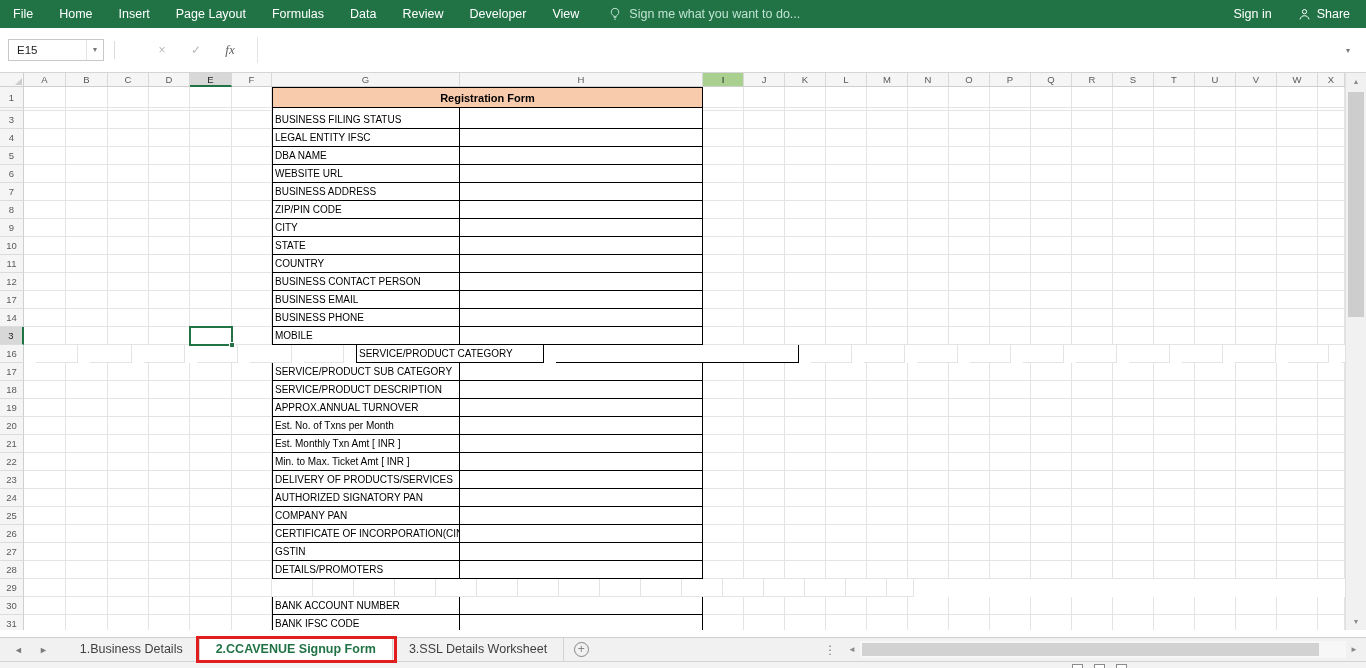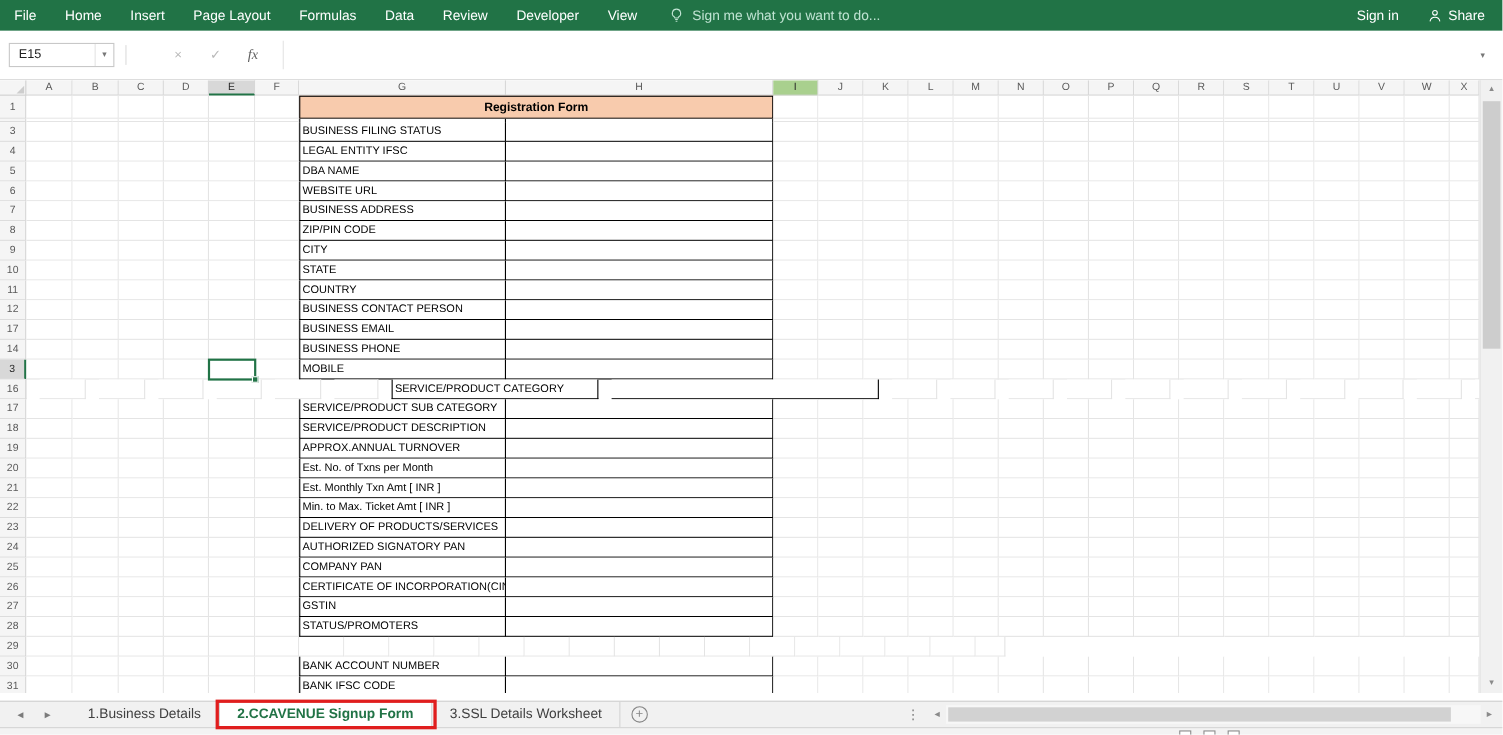--- a/index.html
+++ b/index.html
@@ -900,21 +900,21 @@
         <div class="cell" style="width: 27px;"></div>
       </div>
       <div class="grid-row" style="height: 18px;">
         <div class="row-hdr">28</div>
         <div class="cell" style="width: 42px;"></div>
         <div class="cell" style="width: 42px;"></div>
         <div class="cell" style="width: 41px;"></div>
         <div class="cell" style="width: 41px;"></div>
         <div class="cell" style="width: 42px;"></div>
         <div class="cell" style="width: 40px;"></div>
-        <div class="cell f-label" style="width: 188px;">STATUS/PROMOTERS</div>
+        <div class="cell f-label" style="width: 188px;">DETAILS/PROMOTERS</div>
         <div class="cell f-blank" style="width: 243px;"></div>
         <div class="cell" style="width: 41px;"></div>
         <div class="cell" style="width: 41px;"></div>
         <div class="cell" style="width: 41px;"></div>
         <div class="cell" style="width: 41px;"></div>
         <div class="cell" style="width: 41px;"></div>
         <div class="cell" style="width: 41px;"></div>
         <div class="cell" style="width: 41px;"></div>
         <div class="cell" style="width: 41px;"></div>
         <div class="cell" style="width: 41px;"></div>

